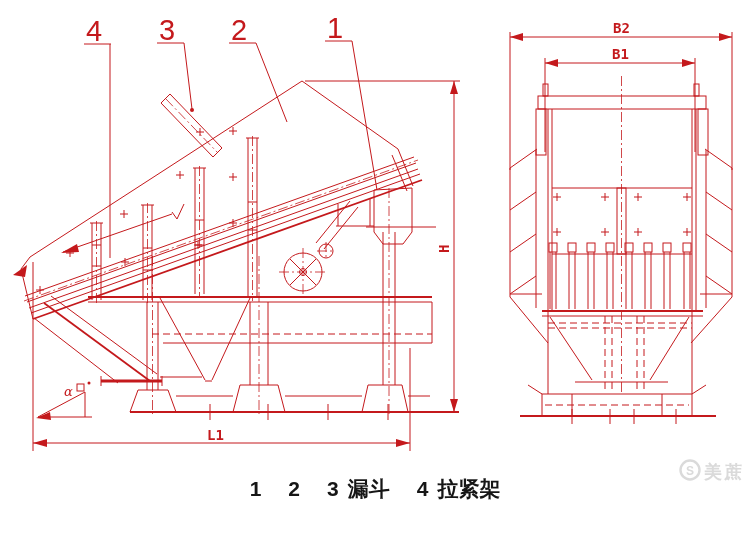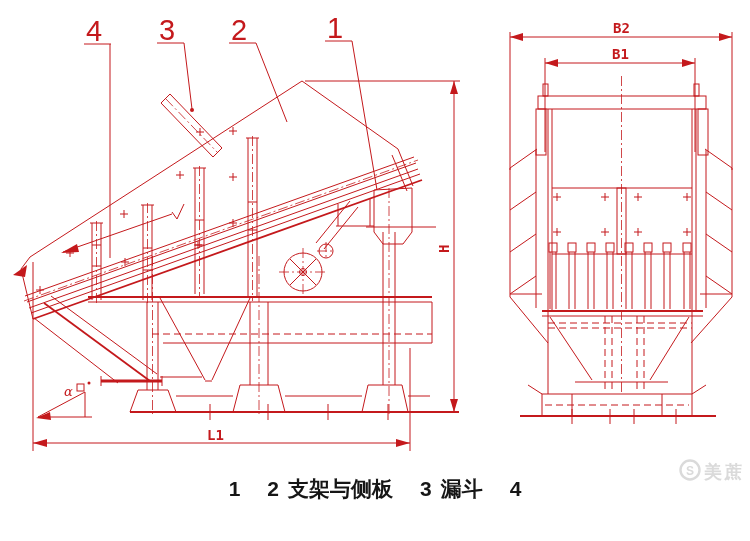--- a/index.html
+++ b/index.html
@@ -314,23 +314,23 @@
     <text class="wmtxt" x="704" y="478" font-size="18" letter-spacing="2">美蔗</text>
   </g>
 </svg>
 
   <div id="legend">
     <span class="leg-item">
       <span>1</span>
     </span>
     <span class="leg-item">
       <span>2</span>
-      <span>支架与侧板</span>
     </span>
     <span class="leg-item">
       <span>3</span>
       <span>漏斗</span>
     </span>
     <span class="leg-item">
       <span>4</span>
+      <span>拉紧架</span>
     </span>
   </div>
 </div>
 
 </body></html>

